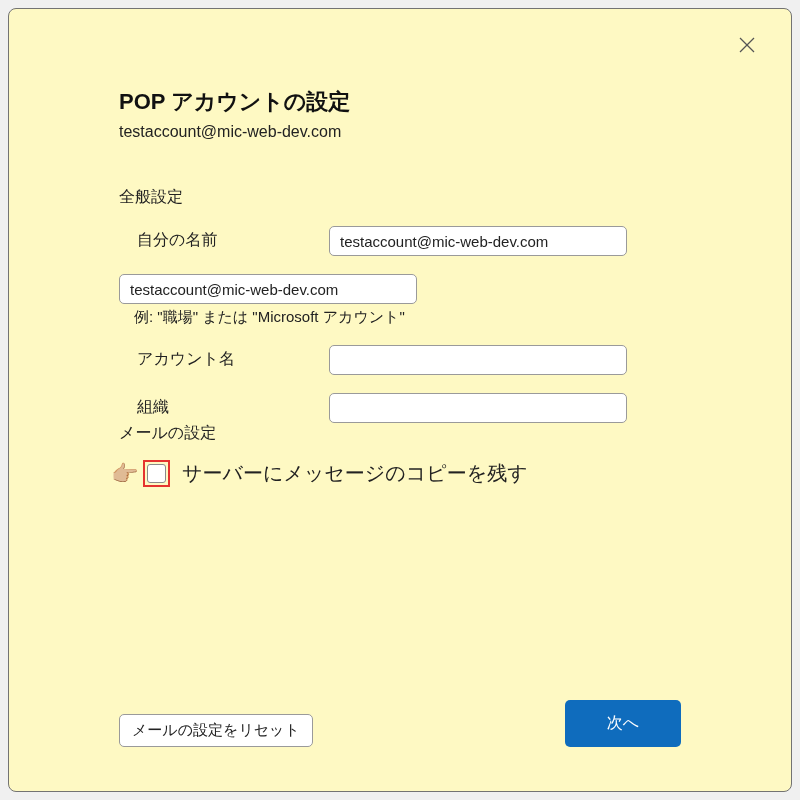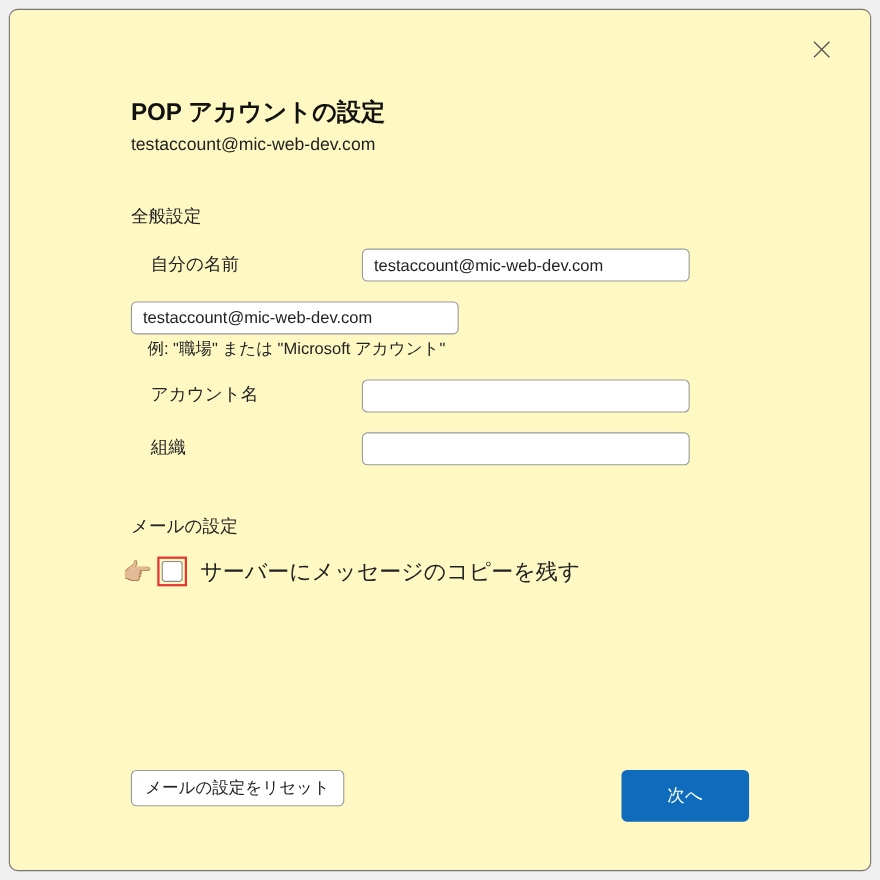--- a/index.html
+++ b/index.html
@@ -43,21 +43,20 @@
       margin-top: 6px;
       font-size: 16px;
       color: #222;
     }
     .section-label {
       margin-top: 46px;
       font-size: 16px;
       color: #222;
     }
     .mail-section-label {
-      margin-top: 46px;
       font-size: 16px;
       color: #222;
       font-family: Liberation Serif, serif;
     }
     .form-row {
       display: flex;
       align-items: flex-start;
       margin-top: 18px;
     }
     .form-row .label {
@@ -118,21 +117,21 @@
       font-size: 20px;
       color: #222;
     }
     .footer {
       position: absolute;
       bottom: 44px;
       left: 110px;
       right: 110px;
       display: flex;
       justify-content: space-between;
-      align-items: flex-start;
+      align-items: flex-end;
     }
     .reset-btn {
       border: 1px solid #9a9a9a;
       background: #fff;
       border-radius: 5px;
       padding: 6px 12px;
       font-size: 15px;
       color: #222;
       cursor: pointer;
     }

